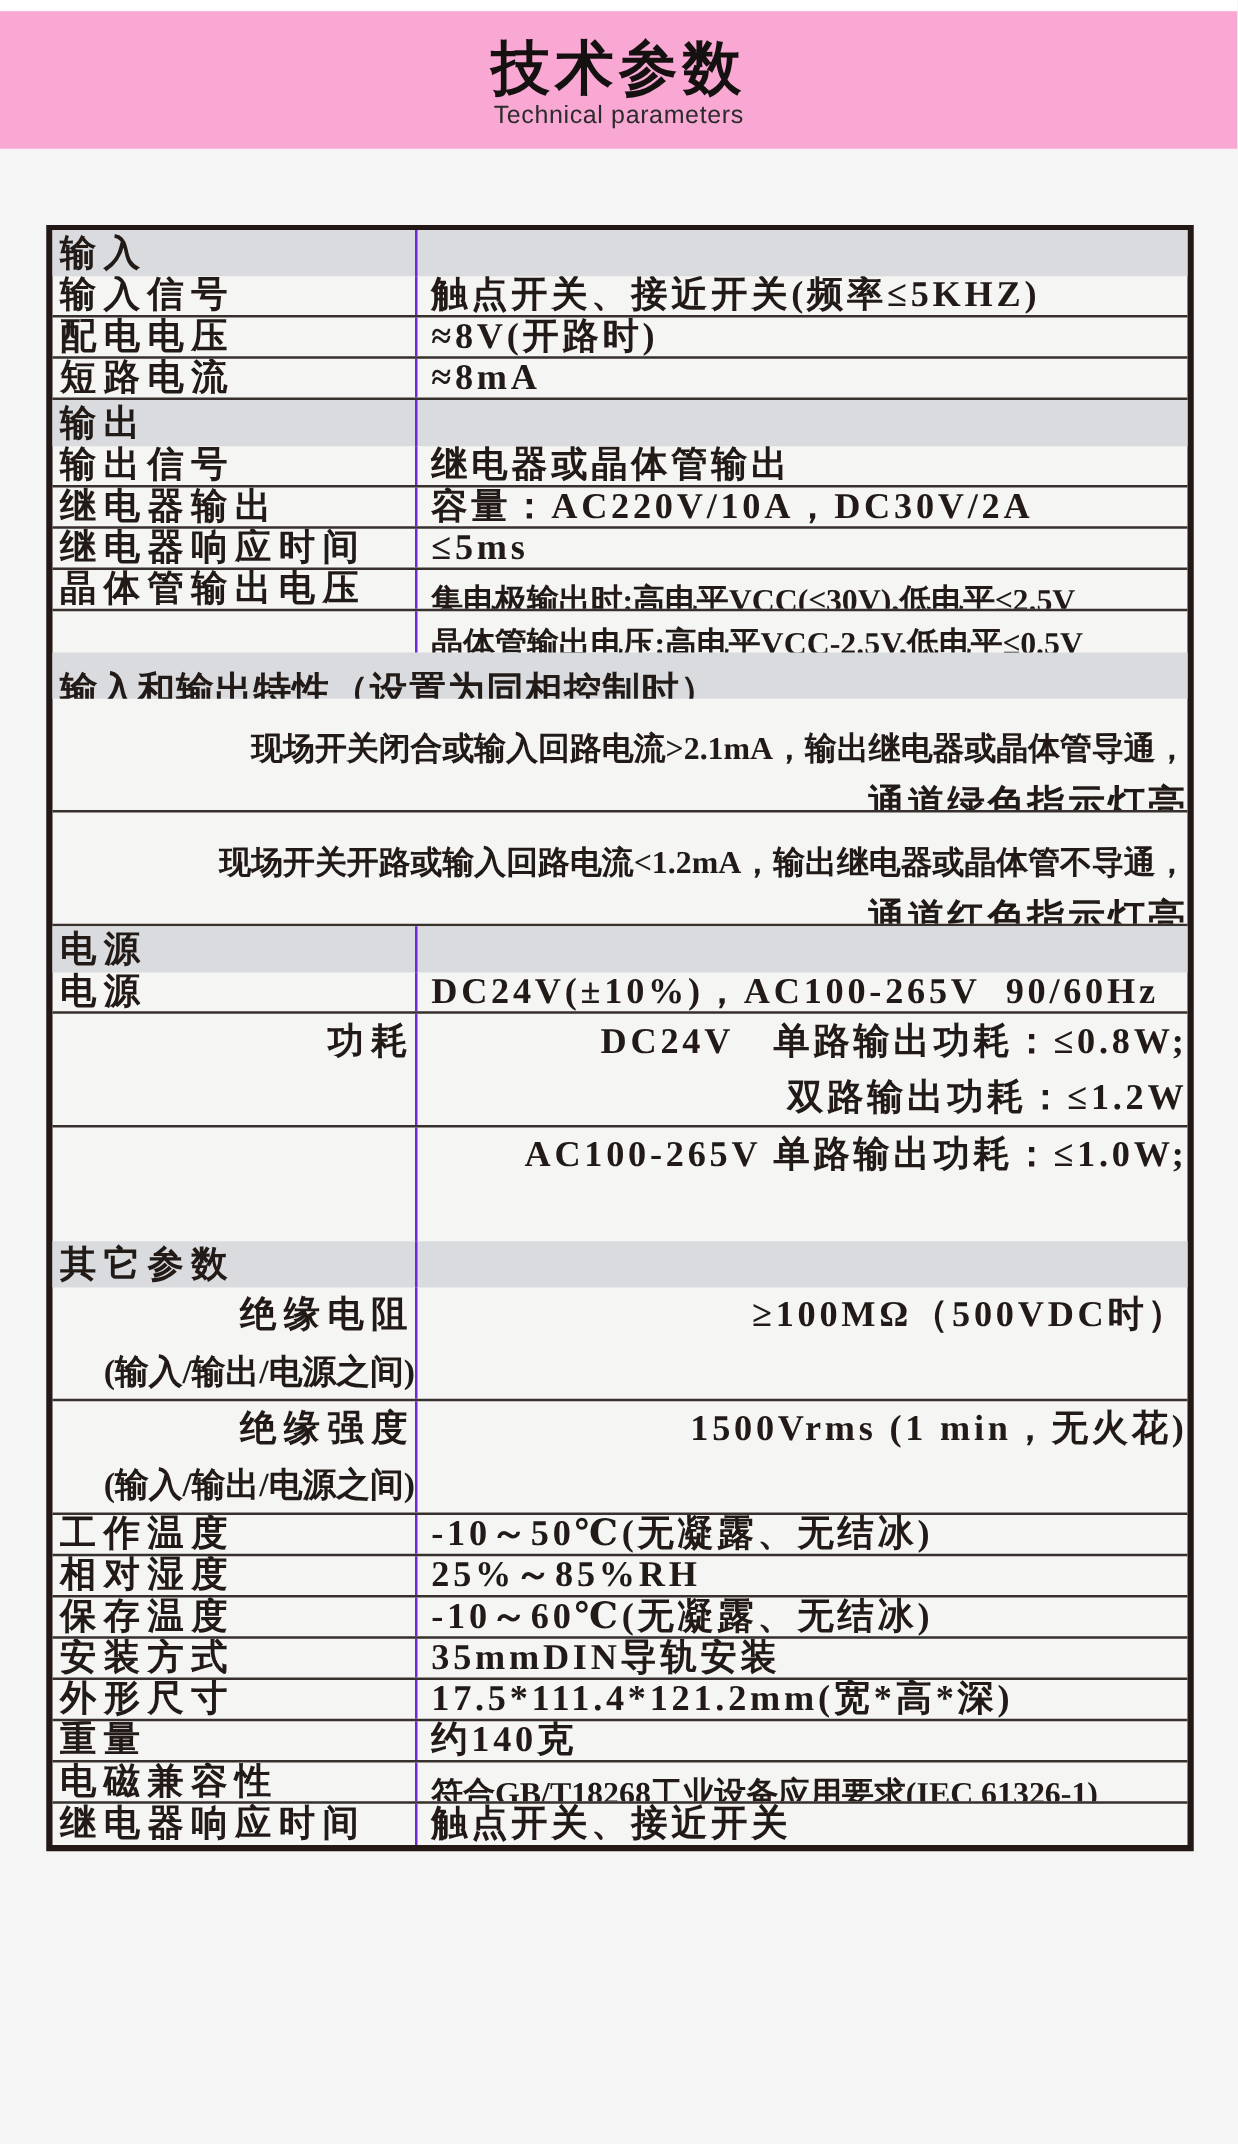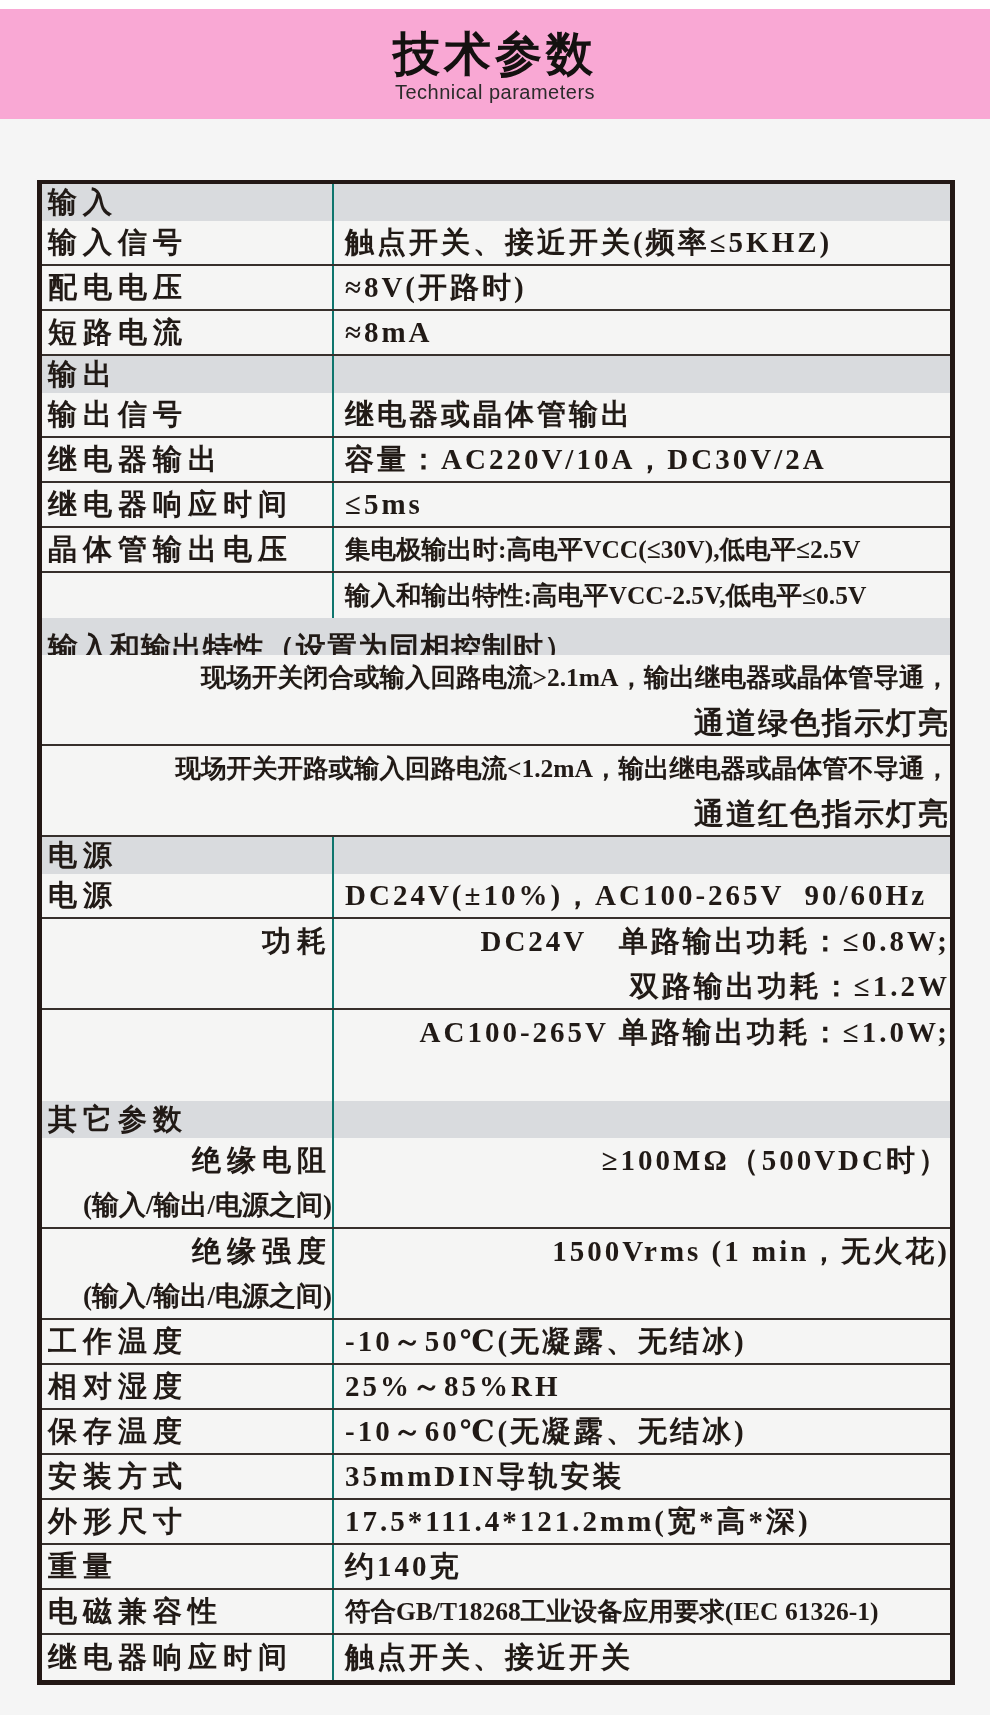--- a/index.html
+++ b/index.html
@@ -20,41 +20,41 @@
   }
   .subtitle{font-size:20px;color:#2b2b2b;letter-spacing:0.5px;line-height:1.1;}
   .spec-table{
     margin:61px 0 0 37px;width:918px;box-sizing:border-box;
     border:5px solid #231815;border-top-width:4px;
     background:#f5f5f4;
   }
   .trow{display:grid;grid-template-columns:290px 1fr;box-sizing:border-box;}
   .trow.one{grid-template-columns:1fr;}
   .h-sec{height:37px;}
-  .h-1{height:45px;}
+  .h-1{height:33px;}
   .h-2{height:91px;}
   .hline{border-bottom:2px solid #37302c;}
   .sec{background:#d9dbde;}
   .cell{display:flex;flex-direction:column;justify-content:center;min-width:0;overflow:hidden;}
   .h-2 .cell{justify-content:flex-start;text-align:right;}
   .label-cell{padding-left:6px;}
-  .value-cell{border-left:2px solid #0f766e;padding-left:11px;}
+  .value-cell{border-left:2px solid #6d28d9;padding-left:11px;}
   .note-cell{padding-left:6px;}
   .line{
     font-weight:bold;font-size:29px;line-height:45px;
     white-space:pre;color:#211a16;
   }
   .h-sec .line{line-height:normal;}
   .label-cell .line{letter-spacing:6px;}
   .sec .line{letter-spacing:6px;}
   .value-cell .line{letter-spacing:3px;}
   .note-cell .line{font-size:30px;letter-spacing:2px;}
   .full-cell .line{font-size:30px;letter-spacing:1px;margin-top:23px;}
   .tight{letter-spacing:0 !important;font-size:27px !important;}
-  .condensed{letter-spacing:0 !important;font-size:25.5px !important;}
+  .condensed{letter-spacing:0 !important;font-size:25.5px !important;margin-top:17px;}
 </style>
 </head>
 <body>
 
 <div>
   <div class="topstrip"></div>
   <header class="titleband">
     <h1>技术参数</h1>
     <div class="subtitle">Technical parameters</div>
   </header>
@@ -123,21 +123,21 @@
         <div class="cell label-cell">
           <div class="line">晶体管输出电压</div>
         </div>
         <div class="cell value-cell">
           <div class="line condensed">集电极输出时:高电平VCC(≤30V),低电平≤2.5V</div>
         </div>
       </div>
       <div class="trow h-1">
         <div class="cell label-cell"></div>
         <div class="cell value-cell">
-          <div class="line condensed">输入和输出特性:高电平VCC-2.5V,低电平≤0.5V</div>
+          <div class="line condensed">晶体管输出电压:高电平VCC-2.5V,低电平≤0.5V</div>
         </div>
       </div>
       <div class="trow h-sec sec one">
         <div class="cell full-cell label-cell">
           <div class="line">输入和输出特性（设置为同相控制时）</div>
         </div>
       </div>
       <div class="trow h-2 hline one">
         <div class="cell note-cell">
           <div class="line condensed">现场开关闭合或输入回路电流&gt;2.1mA，输出继电器或晶体管导通，</div>

